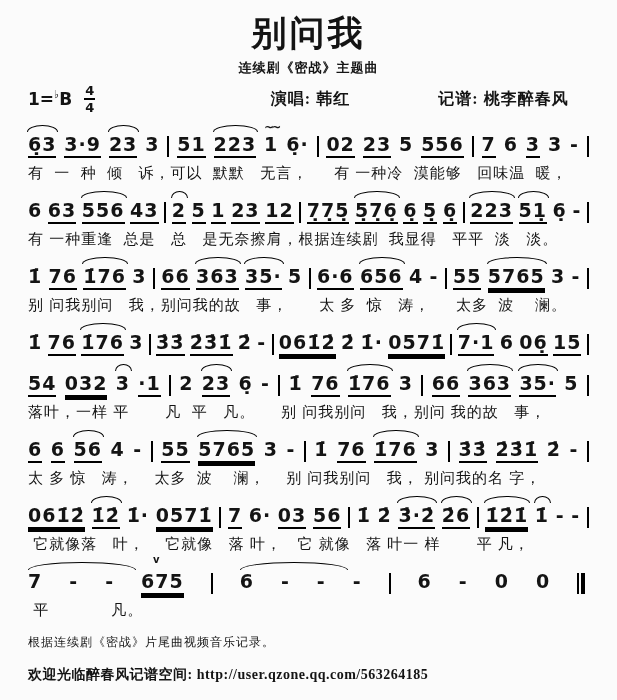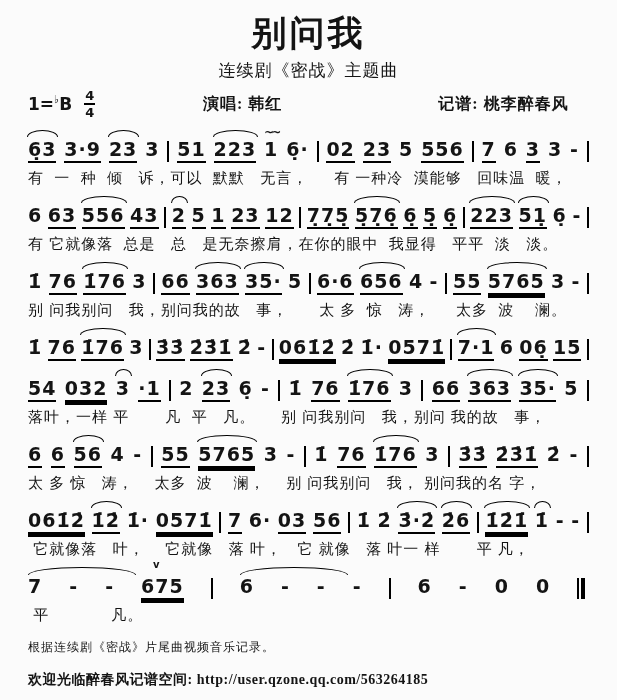--- a/index.html
+++ b/index.html
@@ -9,36 +9,36 @@
     font-family:"Liberation Sans",sans-serif;
   }
   .page{box-sizing:border-box;width:617px;height:700px;padding:6px 28px 16px 28px;}
 
   
   .title{
     text-align:center;font-size:35px;font-weight:bold;letter-spacing:3px;
     margin:4px 0 2px 0;font-family:"Liberation Sans",sans-serif;
   }
   .subtitle{
-    text-align:center;font-size:17px;font-weight:normal;
+    text-align:center;font-size:13px;font-weight:bold;
     font-family:"Liberation Serif",serif;letter-spacing:1px;
   }
   .meta-row{
     display:flex;align-items:center;margin-top:9px;height:26px;
     font-family:"Liberation Serif",serif;font-size:16px;font-weight:bold;
   }
   .keysig{
     width:175px;font-family:"DejaVu Sans",sans-serif;
     font-size:17px;font-weight:bold;display:flex;align-items:center;
   }
   .keysig sup{font-size:11px;position:relative;top:-5px;}
   .timesig{display:inline-flex;flex-direction:column;align-items:center;
     font-size:13px;line-height:1;margin-left:12px;}
   .fracline{width:11px;height:2px;background:#000;margin:1px 0;}
-  .singer{width:215px;letter-spacing:1px;}
+  .singer{width:215px;text-align:center;letter-spacing:1px;}
   .notator{flex:1;text-align:center;letter-spacing:1px;}
 
   
   #score{margin-top:10px;}
   .sysline{margin-bottom:5px;}
   .notes-row{
     display:flex;justify-content:space-between;align-items:baseline;
     font-family:"DejaVu Sans",sans-serif;font-weight:bold;font-size:19px;
     padding-top:13px;line-height:1.05;
   }
@@ -149,21 +149,21 @@
           <span class="tok u1">6̣</span>
           <span class="tok u1">5̣</span>
           <span class="tok u1">6̣</span>
           <span class="bar"></span>
           <span class="tok u1 s">223</span>
           <span class="tok u1 s">51̣</span>
           <span class="tok">6̣</span>
           <span class="tok">-</span>
           <span class="bar"></span>
         </div>
-        <div class="lyrics-row">有 它就像落  总是   总   是无奈擦肩，在你的眼中  我显得   平平  淡   淡。</div>
+        <div class="lyrics-row">有 一种重逢  总是   总   是无奈擦肩，根据连续剧  我显得   平平  淡   淡。</div>
       </div>
       <div class="sysline">
         <div class="notes-row">
           <span class="tok">1̇</span>
           <span class="tok u1">76</span>
           <span class="tok u1 s">1̇76</span>
           <span class="tok">3</span>
           <span class="bar"></span>
           <span class="tok u1">66</span>
           <span class="tok u1 s">363</span>

